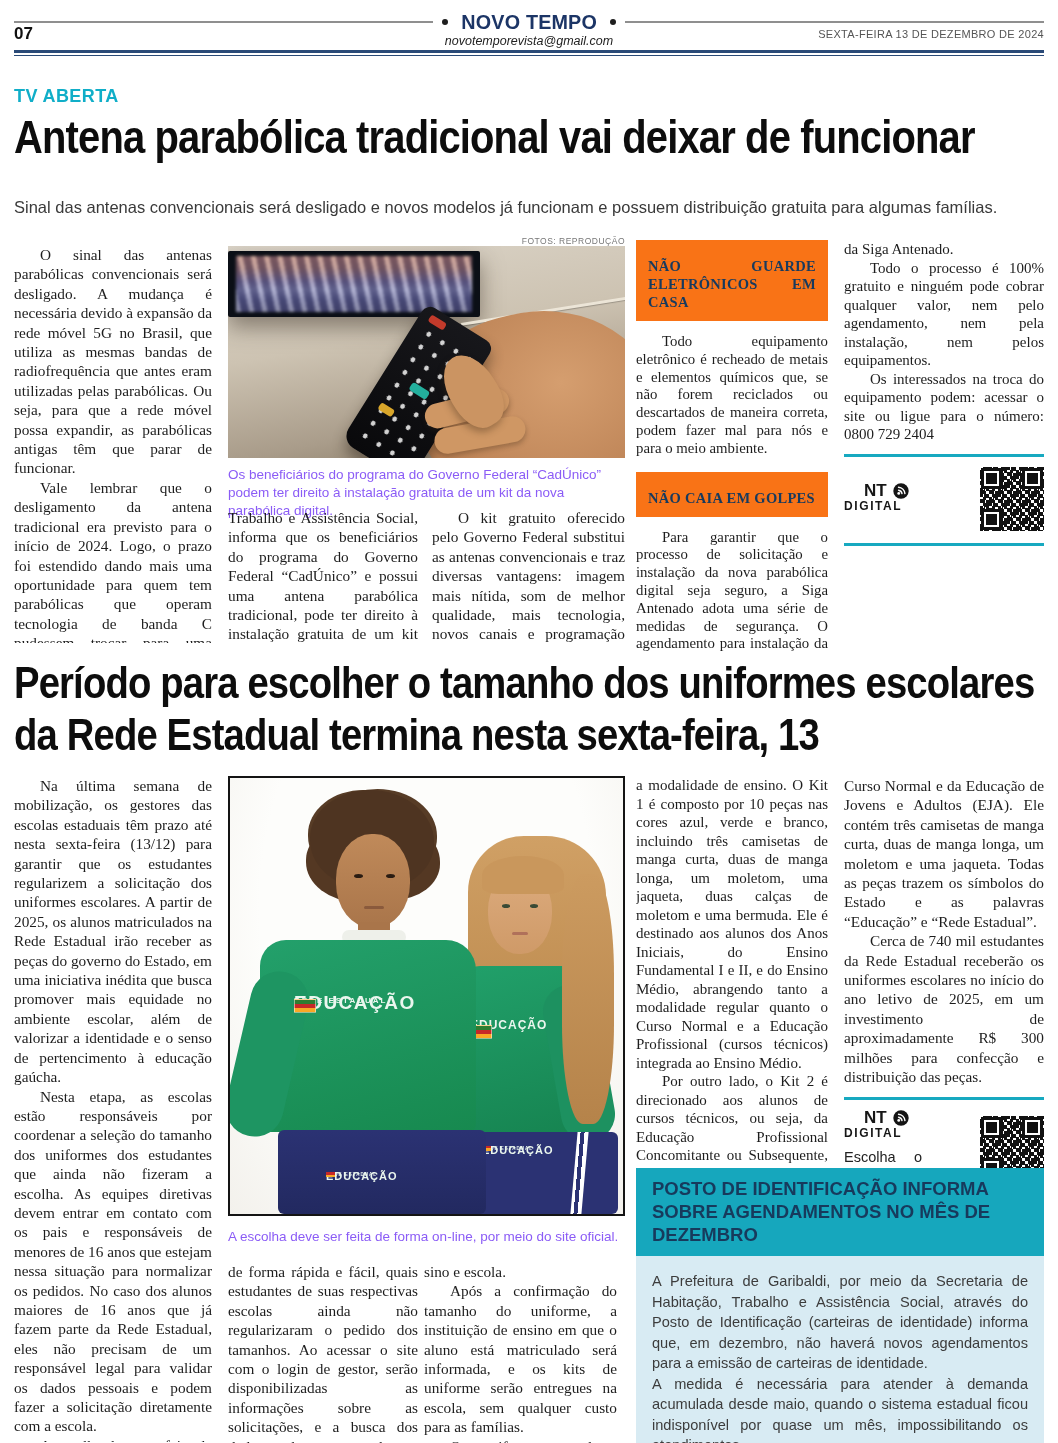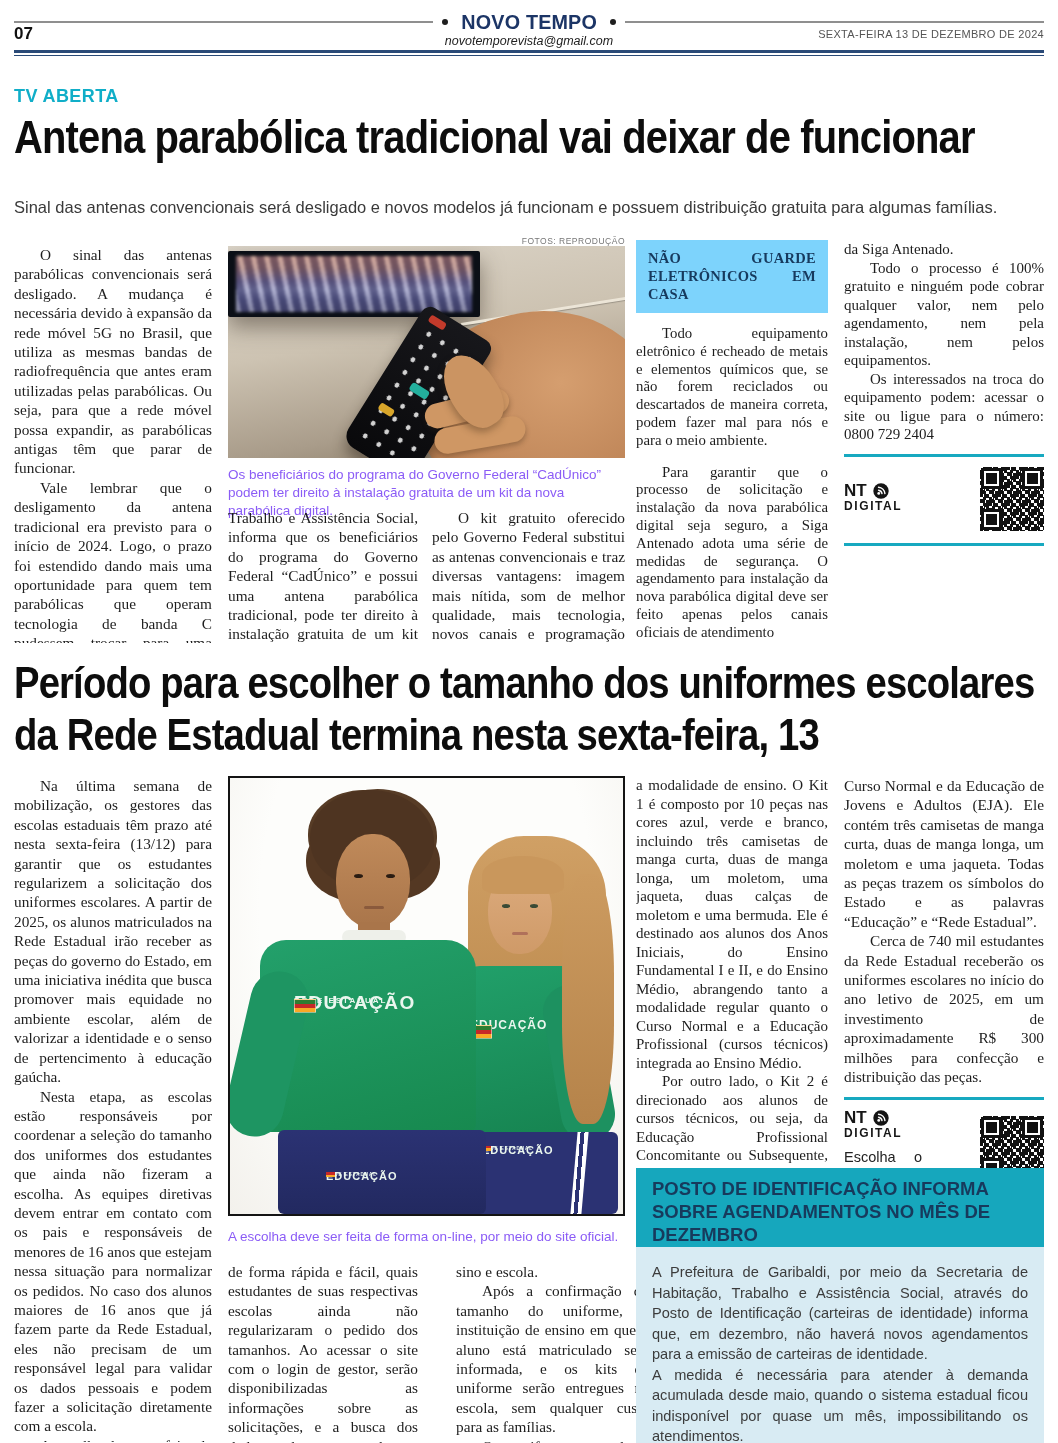--- a/index.html
+++ b/index.html
@@ -37,33 +37,33 @@
   .sm{font-size:15px;line-height:18.5px;}
   .xsm{font-size:14.8px;line-height:17.8px;}
 
   .c1a1{left:14px;top:245px;width:198px;height:398px;overflow:hidden;}
   .c2a1{left:228px;top:508px;width:190px;height:138px;overflow:hidden;}
   .c3a1{left:432px;top:508px;width:193px;height:138px;overflow:hidden;}
   .c4a1{left:636px;top:240px;width:192px;height:412px;overflow:hidden;}
   .c5a1{left:844px;top:240px;width:200px;}
   .c1a2{left:14px;top:776px;width:198px;height:666px;overflow:hidden;}
   .c2a2{left:228px;top:1262px;width:190px;height:181px;overflow:hidden;}
-  .c3a2{left:456px;top:1262px;width:193px;height:181px;overflow:hidden;}
+  .c3a2{left:424px;top:1262px;width:193px;height:181px;overflow:hidden;}
   .c4a2{left:636px;top:776px;width:192px;height:390px;overflow:hidden;}
   .c5a2{left:844px;top:776px;width:200px;}
 
-  .infobox{background:#7dd3fc;padding:9px 12px 10px;}
+  .infobox{background:#f97316;padding:17px 12px 10px;}
   .infobox .t{font:bold 14.5px/18px "Liberation Serif",serif;color:#173a5e;letter-spacing:.3px;}
   .c4a1 p{margin:12px 0 14px;}
   .c4a1 .infobox{margin-bottom:0;}
 
   .tealrule{height:3px;background:#17a9c0;margin:10px 0 8px;}
   .ntrow{display:flex;justify-content:space-between;align-items:center;padding:2px 0;}
   .ntlogo{font-family:"Liberation Sans",sans-serif;font-weight:bold;color:#161616;}
-  .nt-top{display:flex;gap:6px;font-size:17px;line-height:16px;}
+  .nt-top{display:flex;gap:6px;font-size:17px;line-height:16px;margin-left:20px;}
   .nt-bot{font-size:12px;letter-spacing:1.6px;line-height:15px;}
   .nt-cap{font:14.5px/19px "Liberation Sans",sans-serif;font-weight:normal;color:#222;margin-top:7px;width:78px;}
 
   .qr{width:64px;height:64px;position:relative;flex:none;
       background:
         conic-gradient(#111 25%,transparent 0 50%,#111 0 75%,transparent 0) 0 0/9px 9px,
         conic-gradient(#111 25%,#fff 0 50%,#111 0 75%,#fff 0) 0 0/6px 6px;}
   .qr i{position:absolute;width:15px;height:15px;border:3px solid #111;background:#fff;}
   .qr i::after{content:"";position:absolute;inset:2px;background:#111;}
   .qr .tl{left:1px;top:1px}.qr .tr{right:1px;top:1px}.qr .bl{left:1px;bottom:1px}
@@ -146,21 +146,21 @@
             background:linear-gradient(180deg,#cc9b60,#b5834a);}
   .g-shorts{left:240px;top:354px;width:148px;height:82px;border-radius:6px;background:#2b3273;}
   .g-stripe{left:344px;top:354px;width:11px;height:82px;transform:skewX(-5deg);
             background:linear-gradient(90deg,#fff 0 3px,transparent 3px 7px,#fff 7px 10px);}
   .g-sprint{left:252px;top:366px;width:96px;}
 
   .cap2{left:228px;top:1228px;width:397px;}
 
   
   .panel{left:636px;top:1168px;width:408px;height:275px;font-family:"Liberation Sans",sans-serif;}
-  .panel-h{background:#16a7bd;padding:9px 16px 1px;font-weight:bold;font-size:18.5px;
+  .panel-h{background:#16a7bd;padding:9px 16px 10px;font-weight:bold;font-size:18.5px;
            line-height:23px;color:#173a5c;}
   .panel-b{background:#d8ebf3;padding:15px 16px;font-size:14.6px;line-height:20.5px;
            color:#3c3c3c;text-align:justify;height:200px;}
   .panel-b p{margin:0;}
 </style>
 </head>
 <body>
 
 <div class="page">
 
@@ -209,20 +209,23 @@
   </div>
   <div class="abs bodycol c3a1">
     <p>O kit gratuito oferecido pelo Governo Federal substitui as antenas convencionais e traz diversas vantagens: imagem mais nítida, som de melhor qualidade, mais tecnologia, novos canais e programação regional.</p>
   </div>
 
   <div class="abs bodycol xsm c4a1">
     <div class="infobox">
       <div class="t">NÃO GUARDE ELETRÔNICOS EM CASA</div>
     </div>
     <p>Todo equipamento eletrônico é recheado de metais e elementos químicos que, se não forem reciclados ou descartados de maneira correta, podem fazer mal para nós e para o meio ambiente.</p>
+    <div class="infobox">
+      <div class="t">NÃO CAIA EM GOLPES</div>
+    </div>
     <p>Para garantir que o processo de solicitação e instalação da nova parabólica digital seja seguro, a Siga Antenado adota uma série de medidas de segurança. O agendamento para instalação da nova parabólica digital deve ser feito apenas pelos canais oficiais de atendimento</p>
   </div>
 
   <div class="abs bodycol sm c5a1">
     <p class="noind">da Siga Antenado.</p>
     <p>Todo o processo é 100% gratuito e ninguém pode cobrar qualquer valor, nem pelo agendamento, nem pela instalação, nem pelos equipamentos.</p>
     <p>Os interessados na troca do equipamento podem: acessar o site ou ligue para o número: 0800 729 2404</p>
     <div class="tealrule"></div>
     <div class="ntrow">
       <div class="ntlogo">

